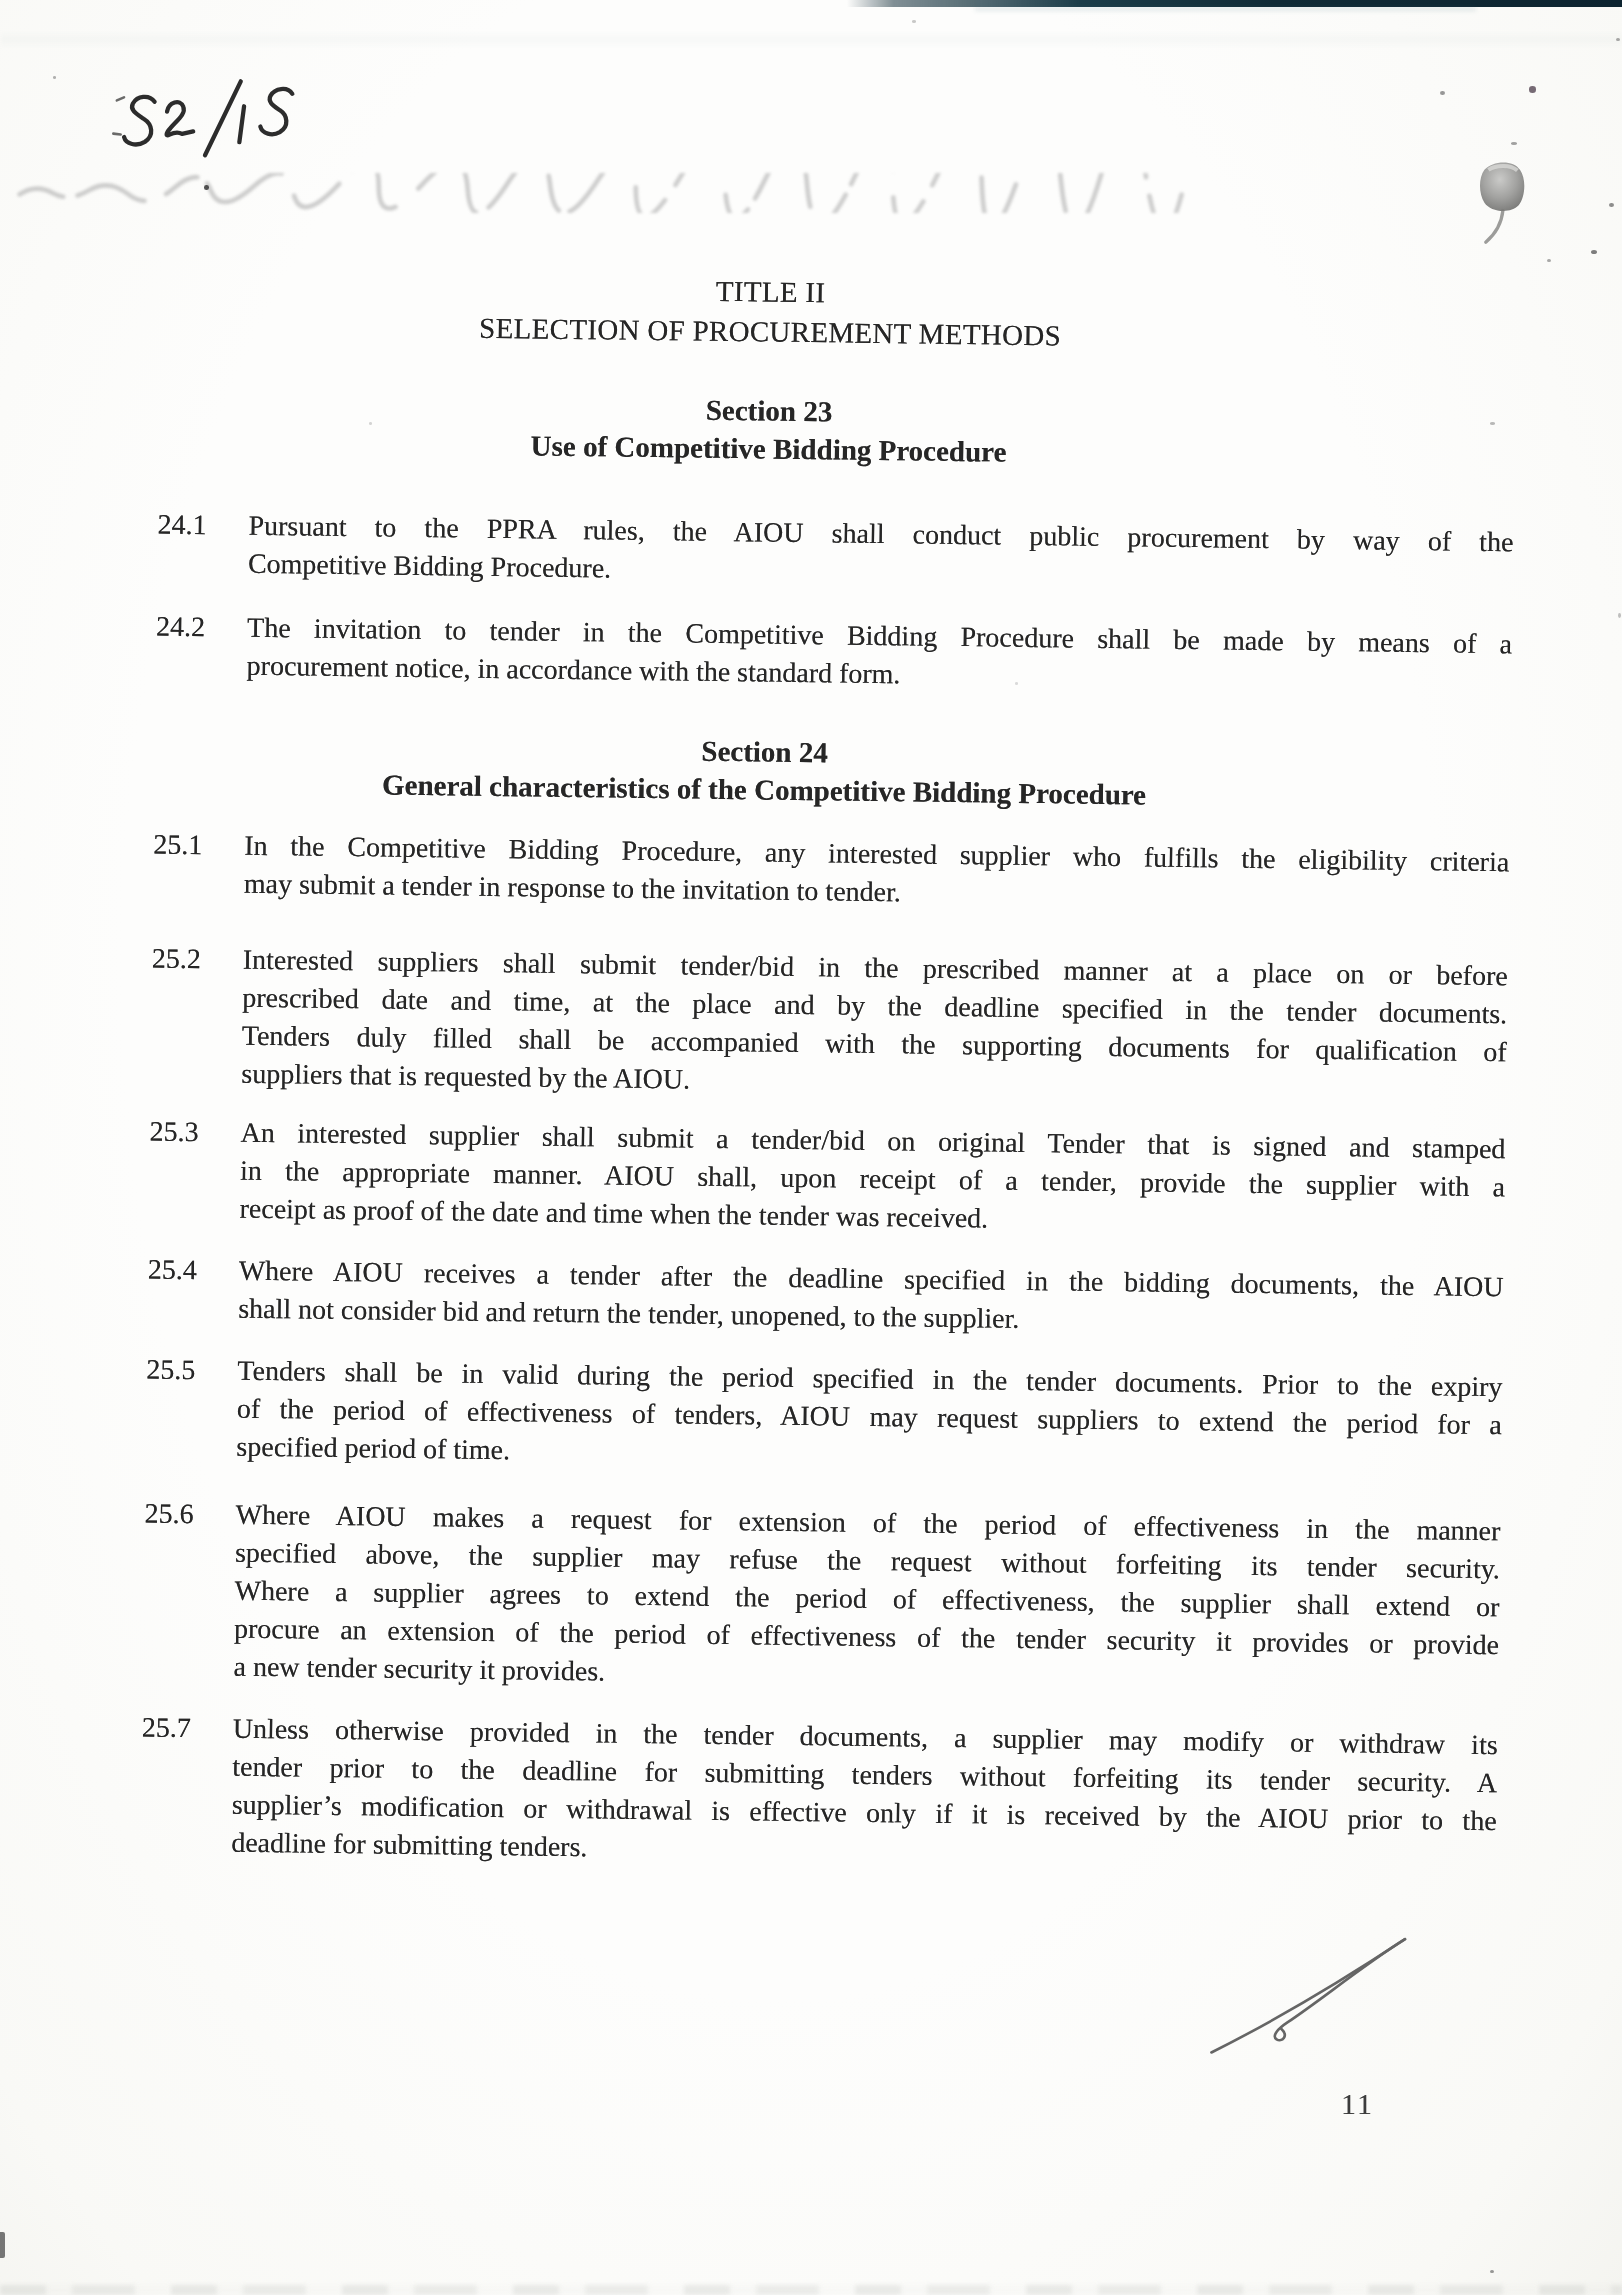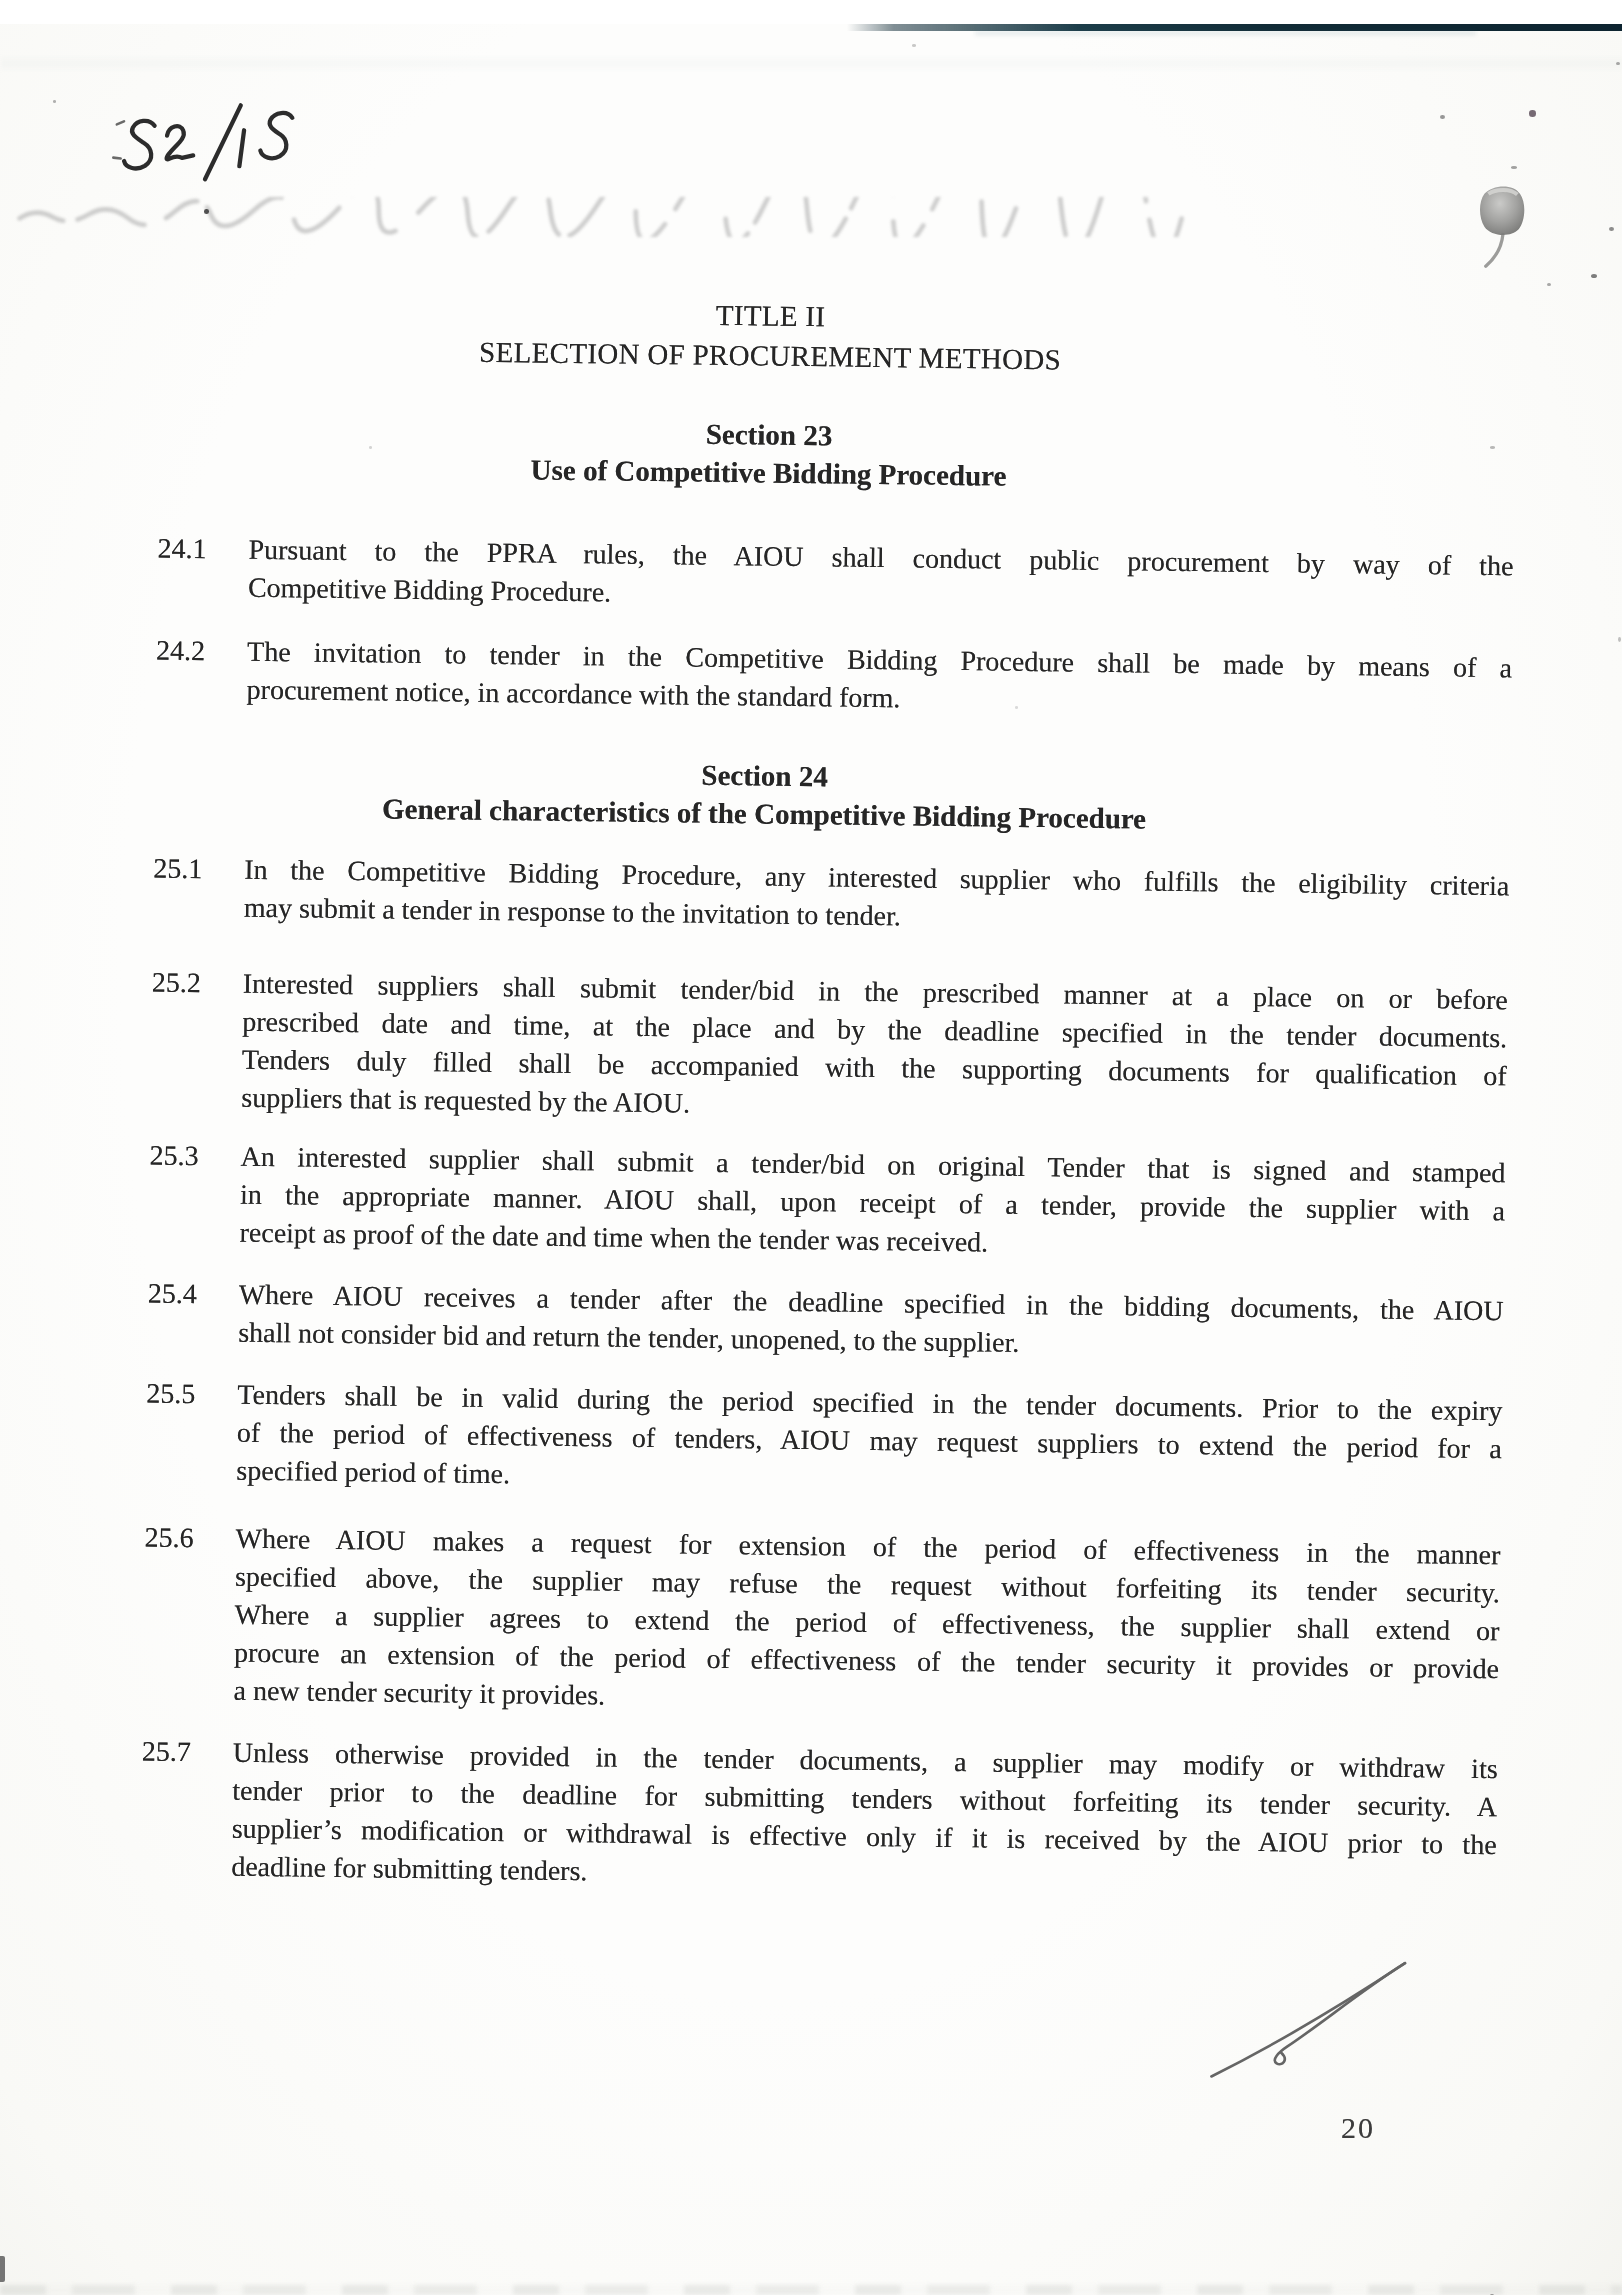--- a/index.html
+++ b/index.html
@@ -4,21 +4,20 @@
 <style>
   html,body{margin:0;padding:0;}
   body{
     width:1623px;height:2295px;position:relative;overflow:hidden;
     background:#ffffff;
     font-family:"Liberation Serif","DejaVu Serif",serif;
   }
   .page{
     position:absolute;inset:0;
     background:radial-gradient(ellipse at 48% 42%, #fdfdfc 55%, #f9f9f6 88%, #f4f4f0 100%);
-    margin-top:24px;
   }
   
   .top-edge{
     position:absolute;top:0;left:847px;right:0;height:7.2px;
     background:linear-gradient(to right, rgba(26,52,63,0) 0%, rgba(26,52,63,.55) 6%, #1c3d49 30%, #112b36 55%, #0d2430 100%);
     filter:blur(0.4px);
   }
   .top-edge-smear{
     position:absolute;top:6.6px;left:975px;width:501px;height:4.6px;
     background:rgba(70,110,125,.14);filter:blur(2px);
@@ -200,21 +199,21 @@
 
   </div>
 
   <svg class="signature" width="211" height="135" viewBox="0 0 320 205">
     <g fill="none" stroke="#4c4c4c" stroke-width="4" stroke-linecap="round" opacity=".85">
       <path d="M 8,186 C 90,145 190,88 302,14"></path>
       <path d="M 302,14 C 244,50 172,108 124,140 C 109,150 99,161 107,166 C 115,171 126,161 114,150"></path>
     </g>
   </svg>
 
-  <div class="pagenum">20</div>
+  <div class="pagenum">11</div>
 
   <div class="speck" style="left:204px;top:185px;width:4.6px;height:4.6px;background:#2a2a2a;opacity:.8"></div>
   <div class="speck" style="left:1529px;top:86px;width:6.6px;height:6.6px;background:#4a3a48;opacity:.75"></div>
   <div class="speck" style="left:1440px;top:91px;width:4.6px;height:4px;background:#555;opacity:.6"></div>
   <div class="speck" style="left:1511px;top:142px;width:6px;height:2.6px;background:#666;opacity:.6"></div>
   <div class="speck" style="left:1616px;top:38px;width:4px;height:3.3px;background:#555;opacity:.5"></div>
   <div class="speck" style="left:1609px;top:203px;width:4.6px;height:4px;background:#444;opacity:.6"></div>
   <div class="speck" style="left:1591px;top:250px;width:6px;height:4px;background:#3a3a3a;opacity:.65"></div>
   <div class="speck" style="left:1547px;top:259px;width:4px;height:3.3px;background:#555;opacity:.5"></div>
   <div class="speck" style="left:53px;top:76px;width:3.3px;height:2.6px;background:#666;opacity:.5"></div>

